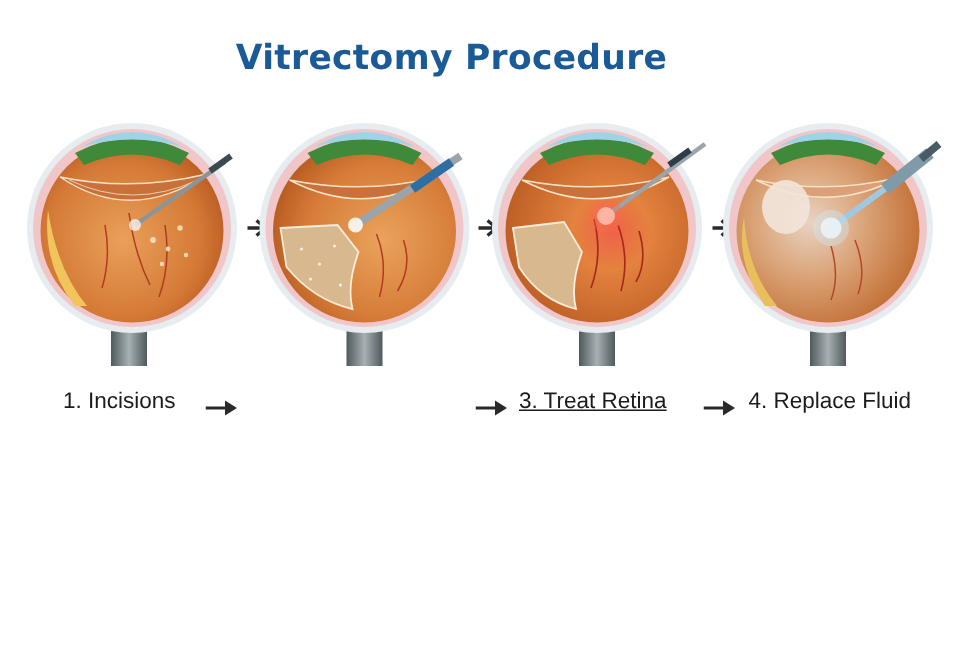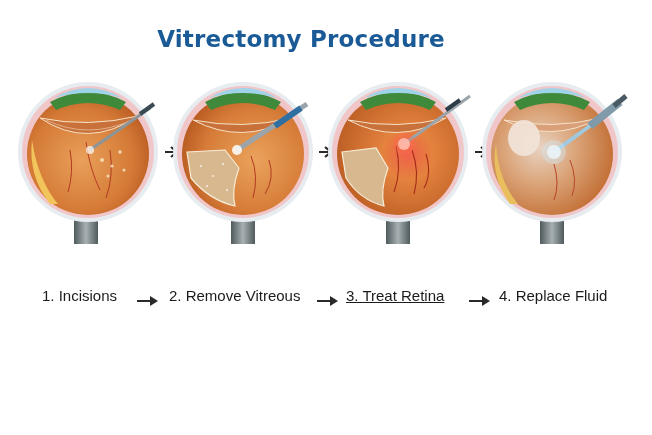--- a/index.html
+++ b/index.html
@@ -1,21 +1,21 @@
 <!DOCTYPE html>
 <html><head>
 <meta charset="utf-8">
 <style>
   html, body { margin:0; padding:0; }
   body { width:652px; height:435px; background:#ffffff; position:relative; overflow:hidden; font-family:"Liberation Sans", sans-serif; }
   .title { position:absolute; left:0; width:602px; top:26px; text-align:center; font-family:"DejaVu Sans", sans-serif; font-weight:bold; font-size:23px; color:#1a5a96; letter-spacing:0.2px; }
   .eye { position:absolute; top:80px; width:160px; height:165px; }
   .eye svg { width:160px; height:165px; display:block; }
   .arrow-mid { position:absolute; top:145px; width:16px; height:14px; }
-  .steps { position:absolute; top:259px; left:0; width:540px; height:24px;margin-top:28px; }
+  .steps { position:absolute; top:259px; left:0; width:540px; height:24px; }
   .step { position:absolute; top:0; font-size:15px; color:#1b1b1b; white-space:nowrap; font-family:"Liberation Sans", sans-serif; }
   .step-arrow { position:absolute; top:6px; width:22px; height:12px; }
 </style>
 </head>
 <body>
 
 <div class="title">Vitrectomy Procedure</div>
 
 <div class="eye" style="left:10px;">
   <svg viewBox="0 0 160 165">
@@ -171,21 +171,20 @@
 </div>
 
 <div class="steps">
   <span class="step" style="left:42px;">1. Incisions</span>
   <span class="step-arrow" style="left:137px;">
     <svg viewBox="0 0 22 12" width="22" height="12">
         <path d="M0 6 H15" stroke="#2a2a2a" stroke-width="2"></path>
         <path d="M13 1 L21 6 L13 11 Z" fill="#2a2a2a"></path>
       </svg>
   </span>
-  <span class="step" style="left:169px;">2. Remove Vitreous</span>
   <span class="step-arrow" style="left:317px;">
     <svg viewBox="0 0 22 12" width="22" height="12">
         <path d="M0 6 H15" stroke="#2a2a2a" stroke-width="2"></path>
         <path d="M13 1 L21 6 L13 11 Z" fill="#2a2a2a"></path>
       </svg>
   </span>
   <span class="step" style="left:346px;text-decoration:underline;">3. Treat Retina</span>
   <span class="step-arrow" style="left:469px;">
     <svg viewBox="0 0 22 12" width="22" height="12">
         <path d="M0 6 H15" stroke="#2a2a2a" stroke-width="2"></path>

